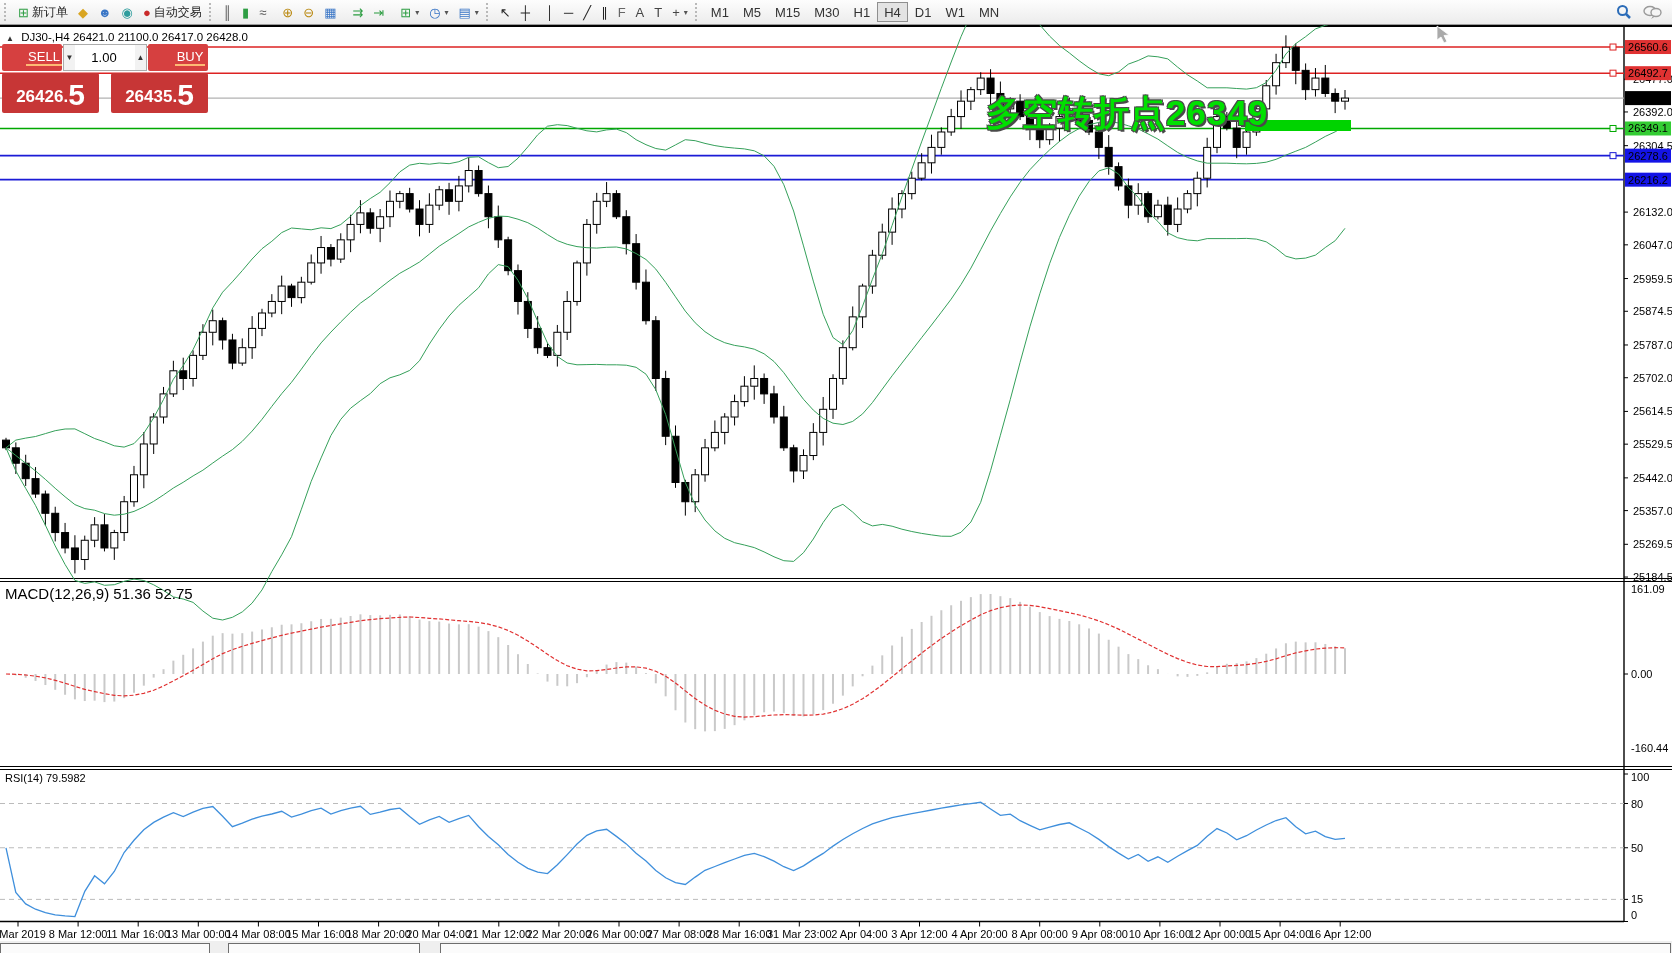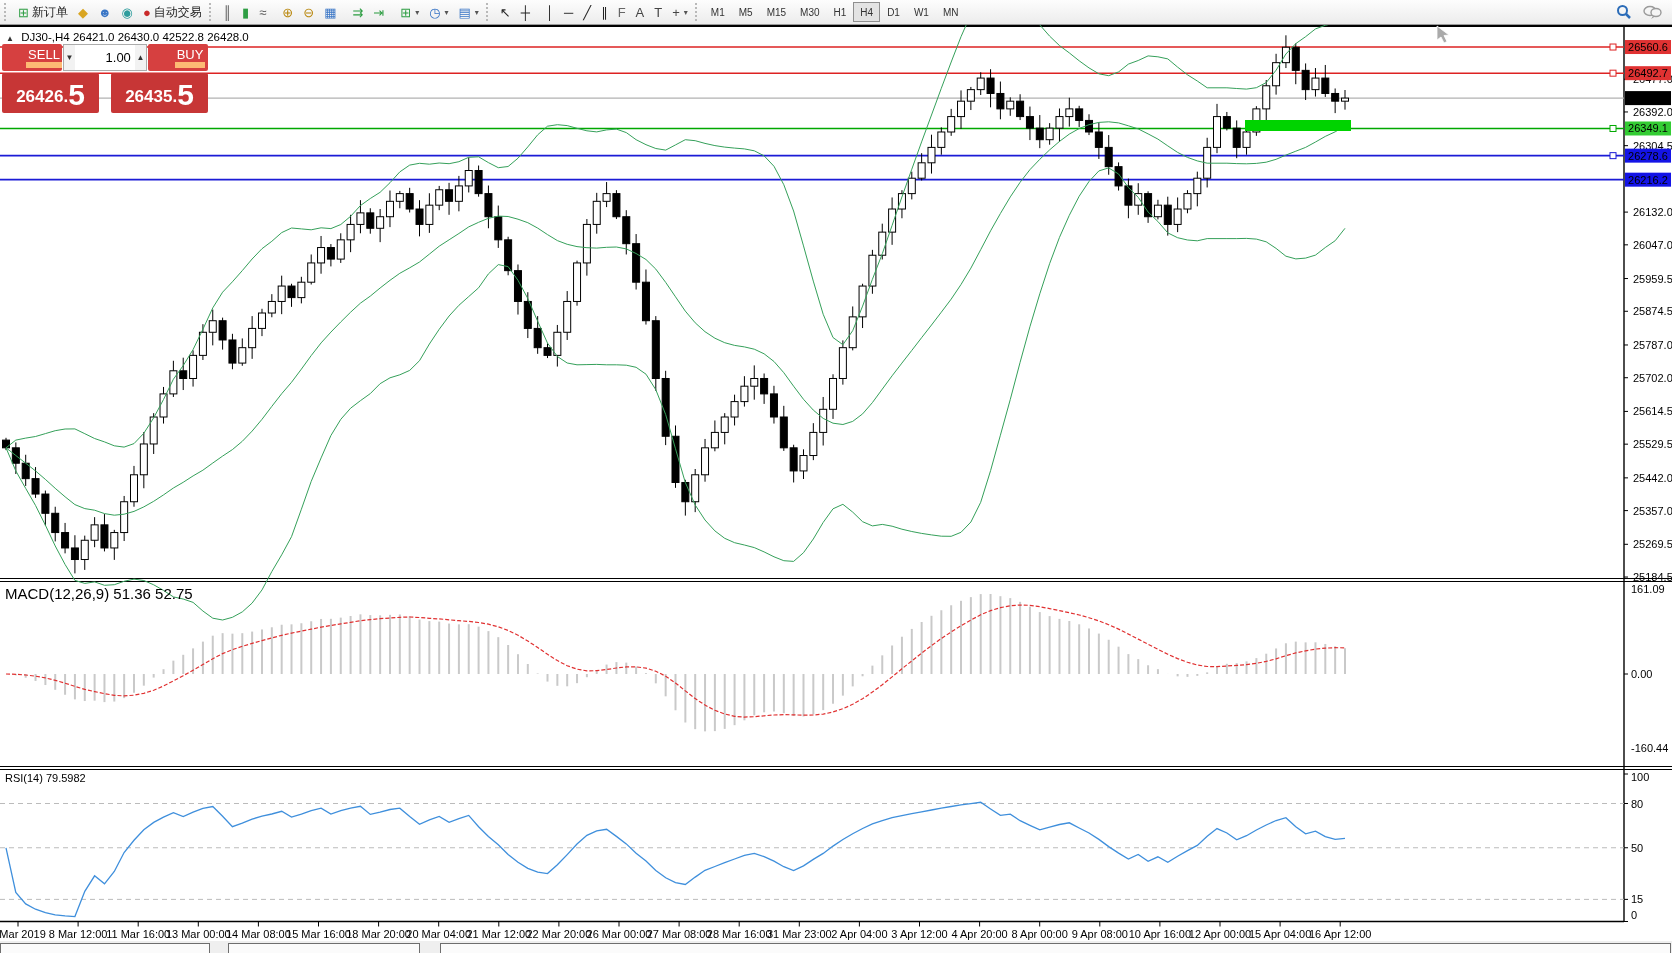--- a/index.html
+++ b/index.html
@@ -8,43 +8,43 @@
   
   #toolbar{position:absolute;left:0;top:0;width:1672px;height:25px;z-index:20;
            background:linear-gradient(#fdfdfd,#ececec);border-bottom:1px solid #9a9a9a;
            display:flex;align-items:center;padding-left:2px;box-sizing:border-box;}
   .tgrip{width:5px;height:18px;margin:0 2px;border-left:2px dotted #b9b9b9;}
   .tsep{width:1px;height:18px;background:#c9c9c9;margin:0 3px;}
   .tbtn{height:20px;display:inline-flex;align-items:center;gap:3px;padding:0 4px;
         font-size:12px;color:#222;border:1px solid transparent;border-radius:2px;cursor:default;}
   .tbtn .ticon{font-size:13px;line-height:13px;}
   .tbtn .drop{font-size:8px;color:#555;margin-left:1px;}
-  .tf{height:18px;display:inline-flex;align-items:center;padding:0 6px;font-size:10px;color:#333;
+  .tf{height:18px;display:inline-flex;align-items:center;padding:0 6px;font-size:13px;color:#333;
       border:1px solid transparent;}
   .tf.active{background:#e3e3e3;border:1px solid #8f8f8f;text-align:center;}
   #toolbar-right{margin-left:auto;display:flex;align-items:center;gap:10px;padding-right:10px;}
   
   .ov{position:absolute;z-index:6;}
   #chart-title{left:6px;top:31px;font-size:11.5px;color:#000;white-space:nowrap;}
   #chart-title .tri{font-size:8px;margin-right:4px;color:#333;}
   #macd-label{left:5px;top:585px;font-size:15px;color:#000;}
   #rsi-label{left:5px;top:772px;font-size:11px;color:#000;}
   #annotation{left:986px;top:90px;font-size:35px;font-weight:700;letter-spacing:1px;color:#00e100;
               text-shadow:2px 2px 0 #4a4a4a,-1px -1px 0 #4a4a4a,1px -1px 0 #4a4a4a,-1px 1px 0 #4a4a4a;
               white-space:nowrap;}
   #ann-bar{left:1245px;top:120px;width:106px;height:11px;background:#00d300;z-index:5;}
   
   #oneclick{left:2px;top:44px;width:206px;z-index:7;}
   #oc-top{display:flex;height:27px;}
   .oc-btn{width:60px;background:#d64040;color:#fff;font-size:13px;display:flex;align-items:center;
           justify-content:center;border-radius:2px;}
-  .oc-btn span{border-bottom:6px solid #fdba74;padding:0 2px;margin-left:24px;}
+  .oc-btn span{border-bottom:2px solid #fdba74;padding:0 2px;margin-left:24px;}
   #oc-spin{flex:1;display:flex;background:#fff;border:1px solid #ababab;margin:0 1px;box-sizing:border-box;}
   .spinbtn{width:17px;background:#f2f2f2;border:0;font-size:8px;color:#333;padding:0;}
-  #oc-vol{width:100%;border:0;outline:none;font-size:13px;text-align:right;padding-right:4px;
+  #oc-vol{width:100%;border:0;outline:none;font-size:13px;text-align:center;padding-right:4px;
           font-family:"Liberation Sans",sans-serif;}
   #oc-bottom{display:flex;gap:12px;margin-top:2px;}
   .oc-price{width:101px;height:40px;background:#c73636;color:#fff;display:flex;align-items:flex-end;
             justify-content:center;border-radius:2px;padding-bottom:3px;box-sizing:border-box;}
   .px-main{font-size:17px;font-weight:700;line-height:26px;}
   .px-big{font-size:30px;font-weight:700;line-height:30px;}
   
   #tabstrip{position:absolute;left:0;top:941px;width:1672px;height:12px;background:#efefef;z-index:6;}
   .ctab{position:absolute;top:2px;height:12px;background:#fbfbfb;border:1px solid #6e6e6e;border-bottom:0;box-sizing:border-box;}
   
@@ -674,21 +674,21 @@
       <line x1="1280.1000000000001" y1="921.5" x2="1280.1000000000001" y2="926.5" stroke="#000"></line>
       <text x="1280.1000000000001" y="938" text-anchor="middle">15 Apr 04:00</text>
       <line x1="1340.2" y1="921.5" x2="1340.2" y2="926.5" stroke="#000"></line>
       <text x="1340.2" y="938" text-anchor="middle">16 Apr 12:00</text>
       <path d="M1437 26 l0 14 l4 -3 l3 6 l3 -1.5 l-3 -6 l5 -0.5 Z" fill="#aaa" stroke="#fff" stroke-width="0.8"></path>
     </svg>
 
   <div id="chart-title" class="ov">
     <span class="tri">▲</span>
     <span>DJ30-,H4</span>
-    <span>26421.0 26430.0 42522.8 26428.0</span>
+    <span>26421.0 21100.0 26417.0 26428.0</span>
   </div>
 
   <div id="oneclick" class="ov">
     <div id="oc-top">
       <div class="oc-btn">
           <span>SELL</span>
         </div>
       <div id="oc-spin">
         <button class="spinbtn">▼</button>
         <input id="oc-vol" value="1.00" style="">
@@ -705,20 +705,21 @@
           <span class="px-big">5</span>
       </div>
       <div class="oc-price">
         <span class="px-main">26435</span>
           <span class="px-main">.</span>
           <span class="px-big">5</span>
       </div>
     </div>
   </div>
 
+  <div id="annotation" class="ov">多空转折点26349</div>
   <div id="ann-bar" class="ov"></div>
 
   <div id="macd-label" class="ov">MACD(12,26,9) 51.36 52.75</div>
   <div id="rsi-label" class="ov">RSI(14) 79.5982</div>
 
   <div id="tabstrip">
     <div class="ctab" style="left:0;width:210px"></div>
     <div class="ctab" style="left:228px;width:192px"></div>
     <div class="ctab" style="left:440px;width:1231px"></div>
   </div>

